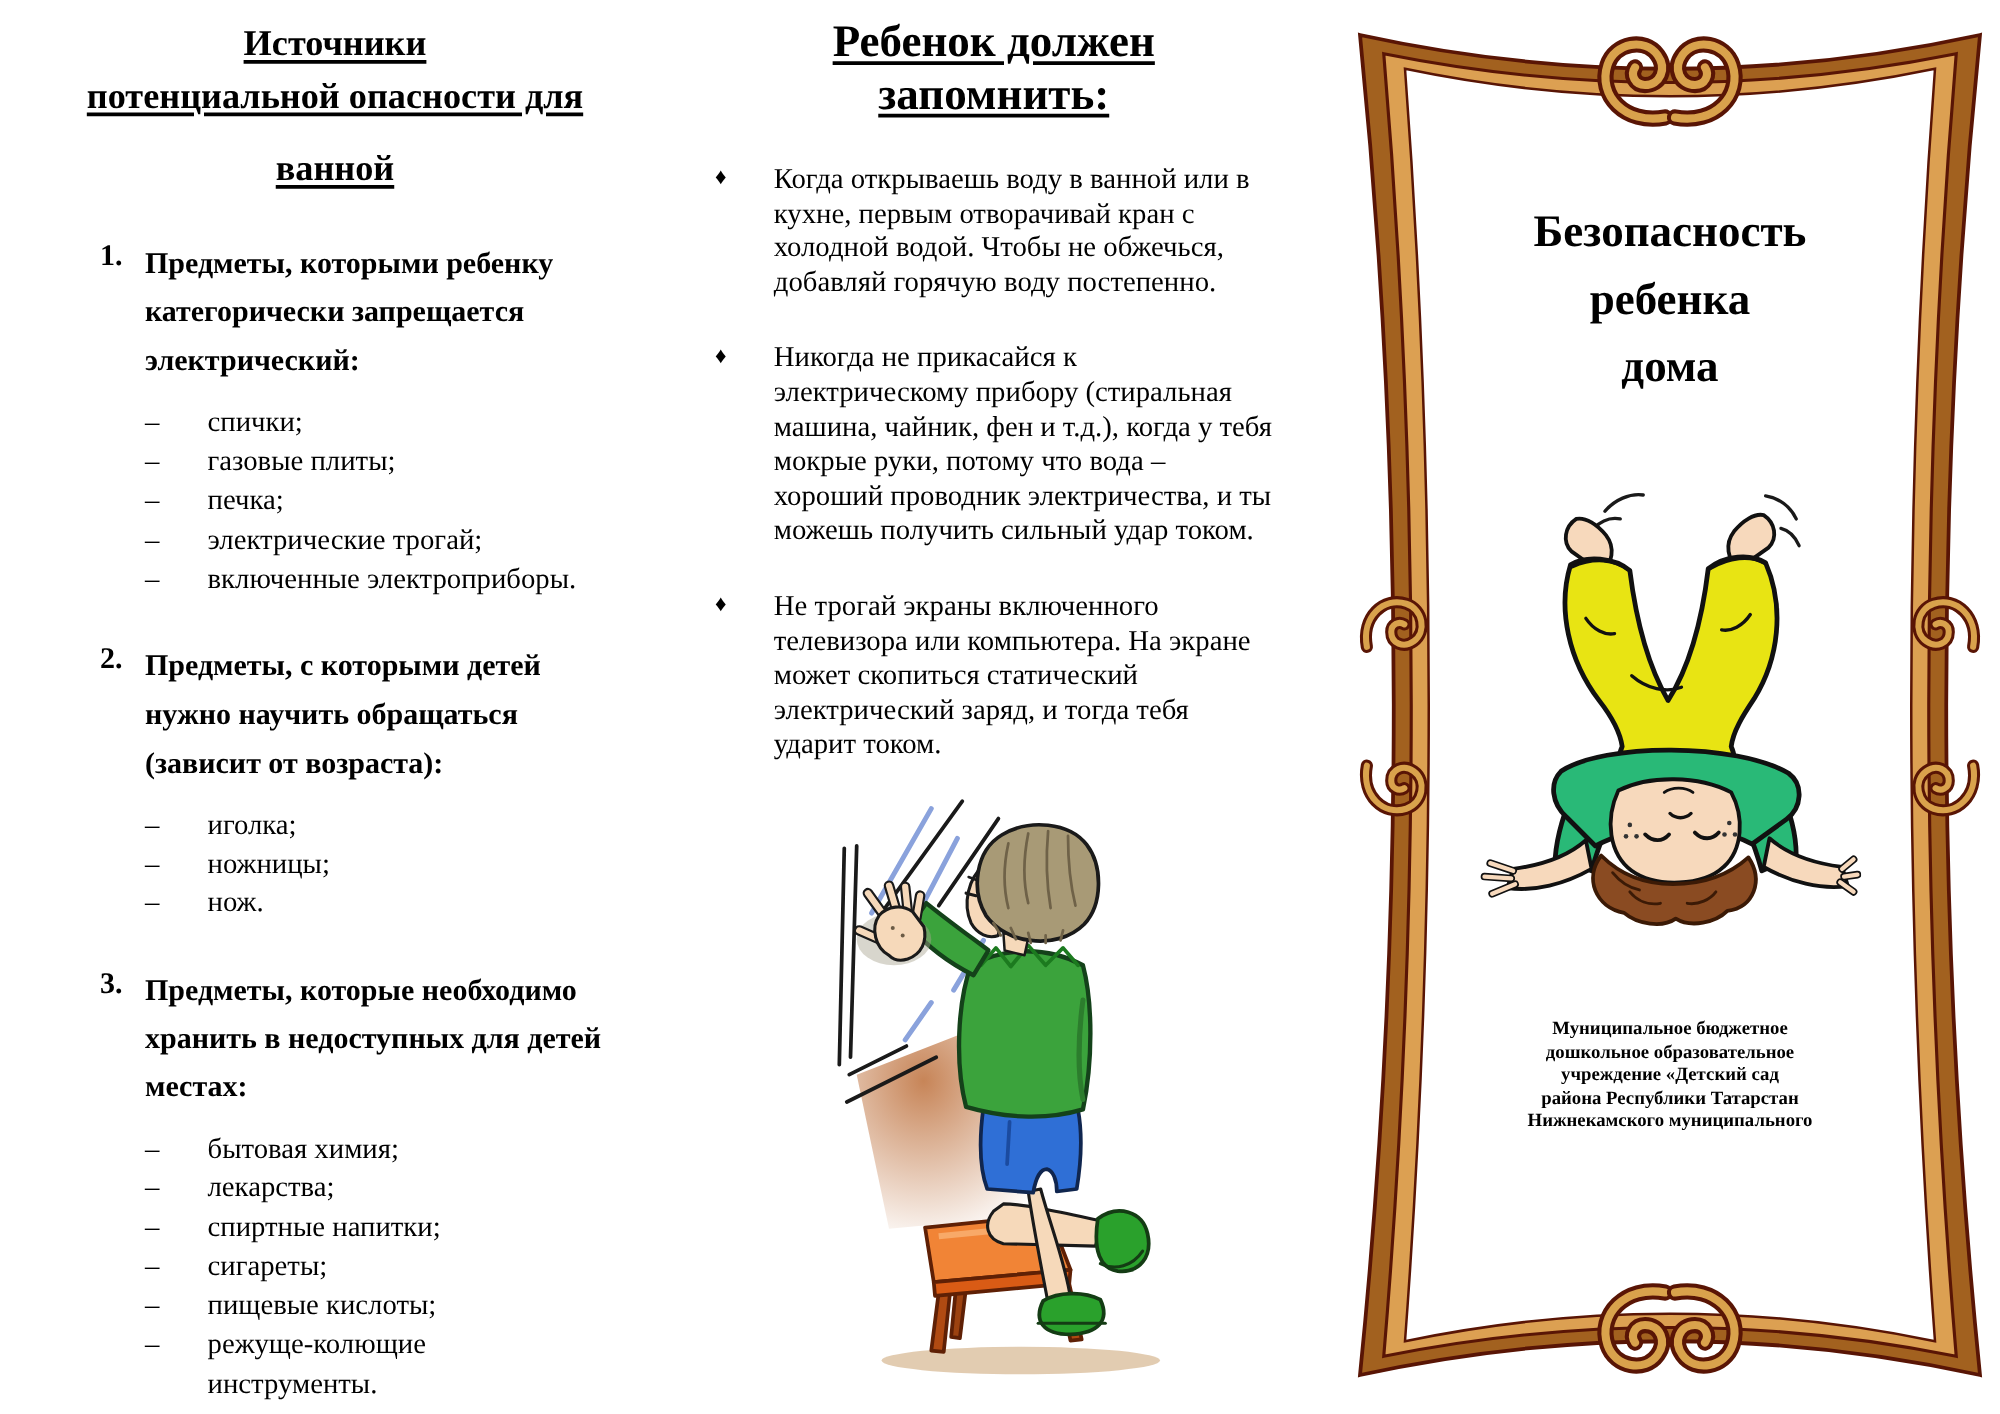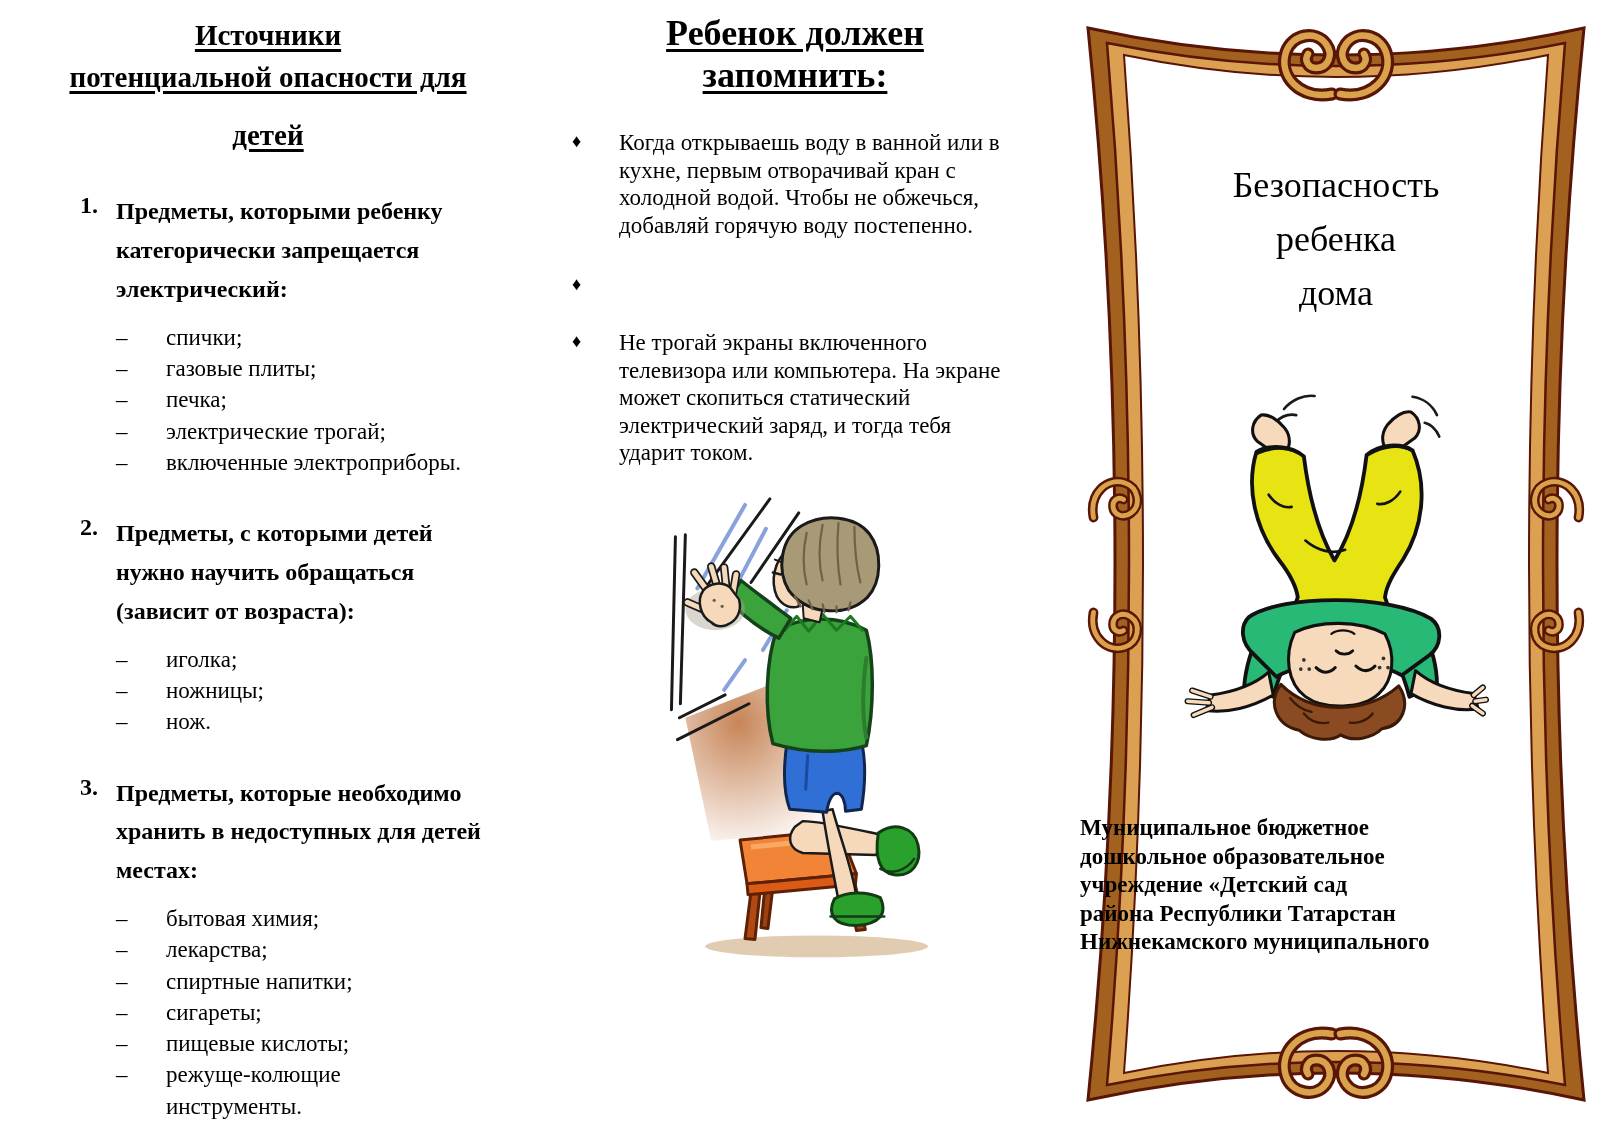--- a/index.html
+++ b/index.html
@@ -28,38 +28,38 @@
   .mid-title span{text-decoration:underline;text-decoration-thickness:2.5px;text-underline-offset:4px;}
   .diamond-row{display:flex;font-size:23px;line-height:1.2;margin-top:33px;}
   .diamond-row .diamond{width:47px;flex:none;font-size:18px;padding-top:2px;}
   .diamond-row .btext{flex:1;}
   .mid-illustration{margin-top:22px;margin-left:54px;width:426px;height:532px;}
 
   
   .right-panel{position:absolute;left:1080px;top:16px;width:512px;height:1096px;}
   .frame-svg{position:absolute;inset:0;width:100%;height:100%;}
   .rp-title{position:absolute;top:142px;left:0;right:0;text-align:center;
-            font-weight:normal;font-size:36px;line-height:1.5;}
+            font-weight:bold;font-size:36px;line-height:1.5;}
   .rp-title .tl{display:block;}
   .rp-illustration{position:absolute;top:320px;left:50%;transform:translateX(-50%);
                    width:306px;height:452px;}
-  .rp-footer{position:absolute;top:798px;left:0;right:0;
-             font-weight:bold;font-size:23px;line-height:1.24;}
+  .rp-footer{position:absolute;top:798px;left:0;right:0;text-align:center;
+             font-weight:bold;font-size:15px;line-height:1.24;}
   .rp-footer .fl{display:block;}
 </style>
 </head>
 <body>
 
 <div class="page">
 
   <div class="col-left">
     <div class="left-title">
       <span class="tline"><span>Источники</span></span>
       <span class="tline"><span>потенциальной опасности для</span></span>
-      <span class="tline gap"><span>детей</span></span>
+      <span class="tline gap"><span>ванной</span></span>
     </div>
 
     <div class="num-item">
       <span class="num">1.</span>
       <div class="heading-line">Предметы, которыми ребенку</div>
       <div class="heading-line">категорически запрещается</div>
       <div class="heading-line">электрический:</div>
       <div class="dash-list">
         <div class="dash-row">
             <span class="dash">–</span>
@@ -141,20 +141,21 @@
 
   <div class="col-mid">
     <div class="mid-title"><span>Ребенок должен запомнить:</span></div>
 
     <div class="diamond-row">
       <span class="diamond">♦</span>
       <span class="btext">Когда открываешь воду в ванной или в кухне, первым отворачивай кран с холодной водой. Чтобы не обжечься, добавляй горячую воду постепенно.</span>
     </div>
     <div class="diamond-row">
       <span class="diamond">♦</span>
+      <span class="btext">Никогда не прикасайся к электрическому прибору (стиральная машина, чайник, фен и т.д.), когда у тебя мокрые руки, потому что вода – хороший проводник электричества, и ты можешь получить сильный удар током.</span>
     </div>
     <div class="diamond-row">
       <span class="diamond">♦</span>
       <span class="btext">Не трогай экраны включенного телевизора или компьютера. На экране может скопиться статический электрический заряд, и тогда тебя ударит током.</span>
     </div>
 
     
     <svg class="mid-illustration" viewBox="0 0 425 535" role="img">
       <defs>
         <radialGradient id="wallShade" cx="35%" cy="35%" r="75%">

